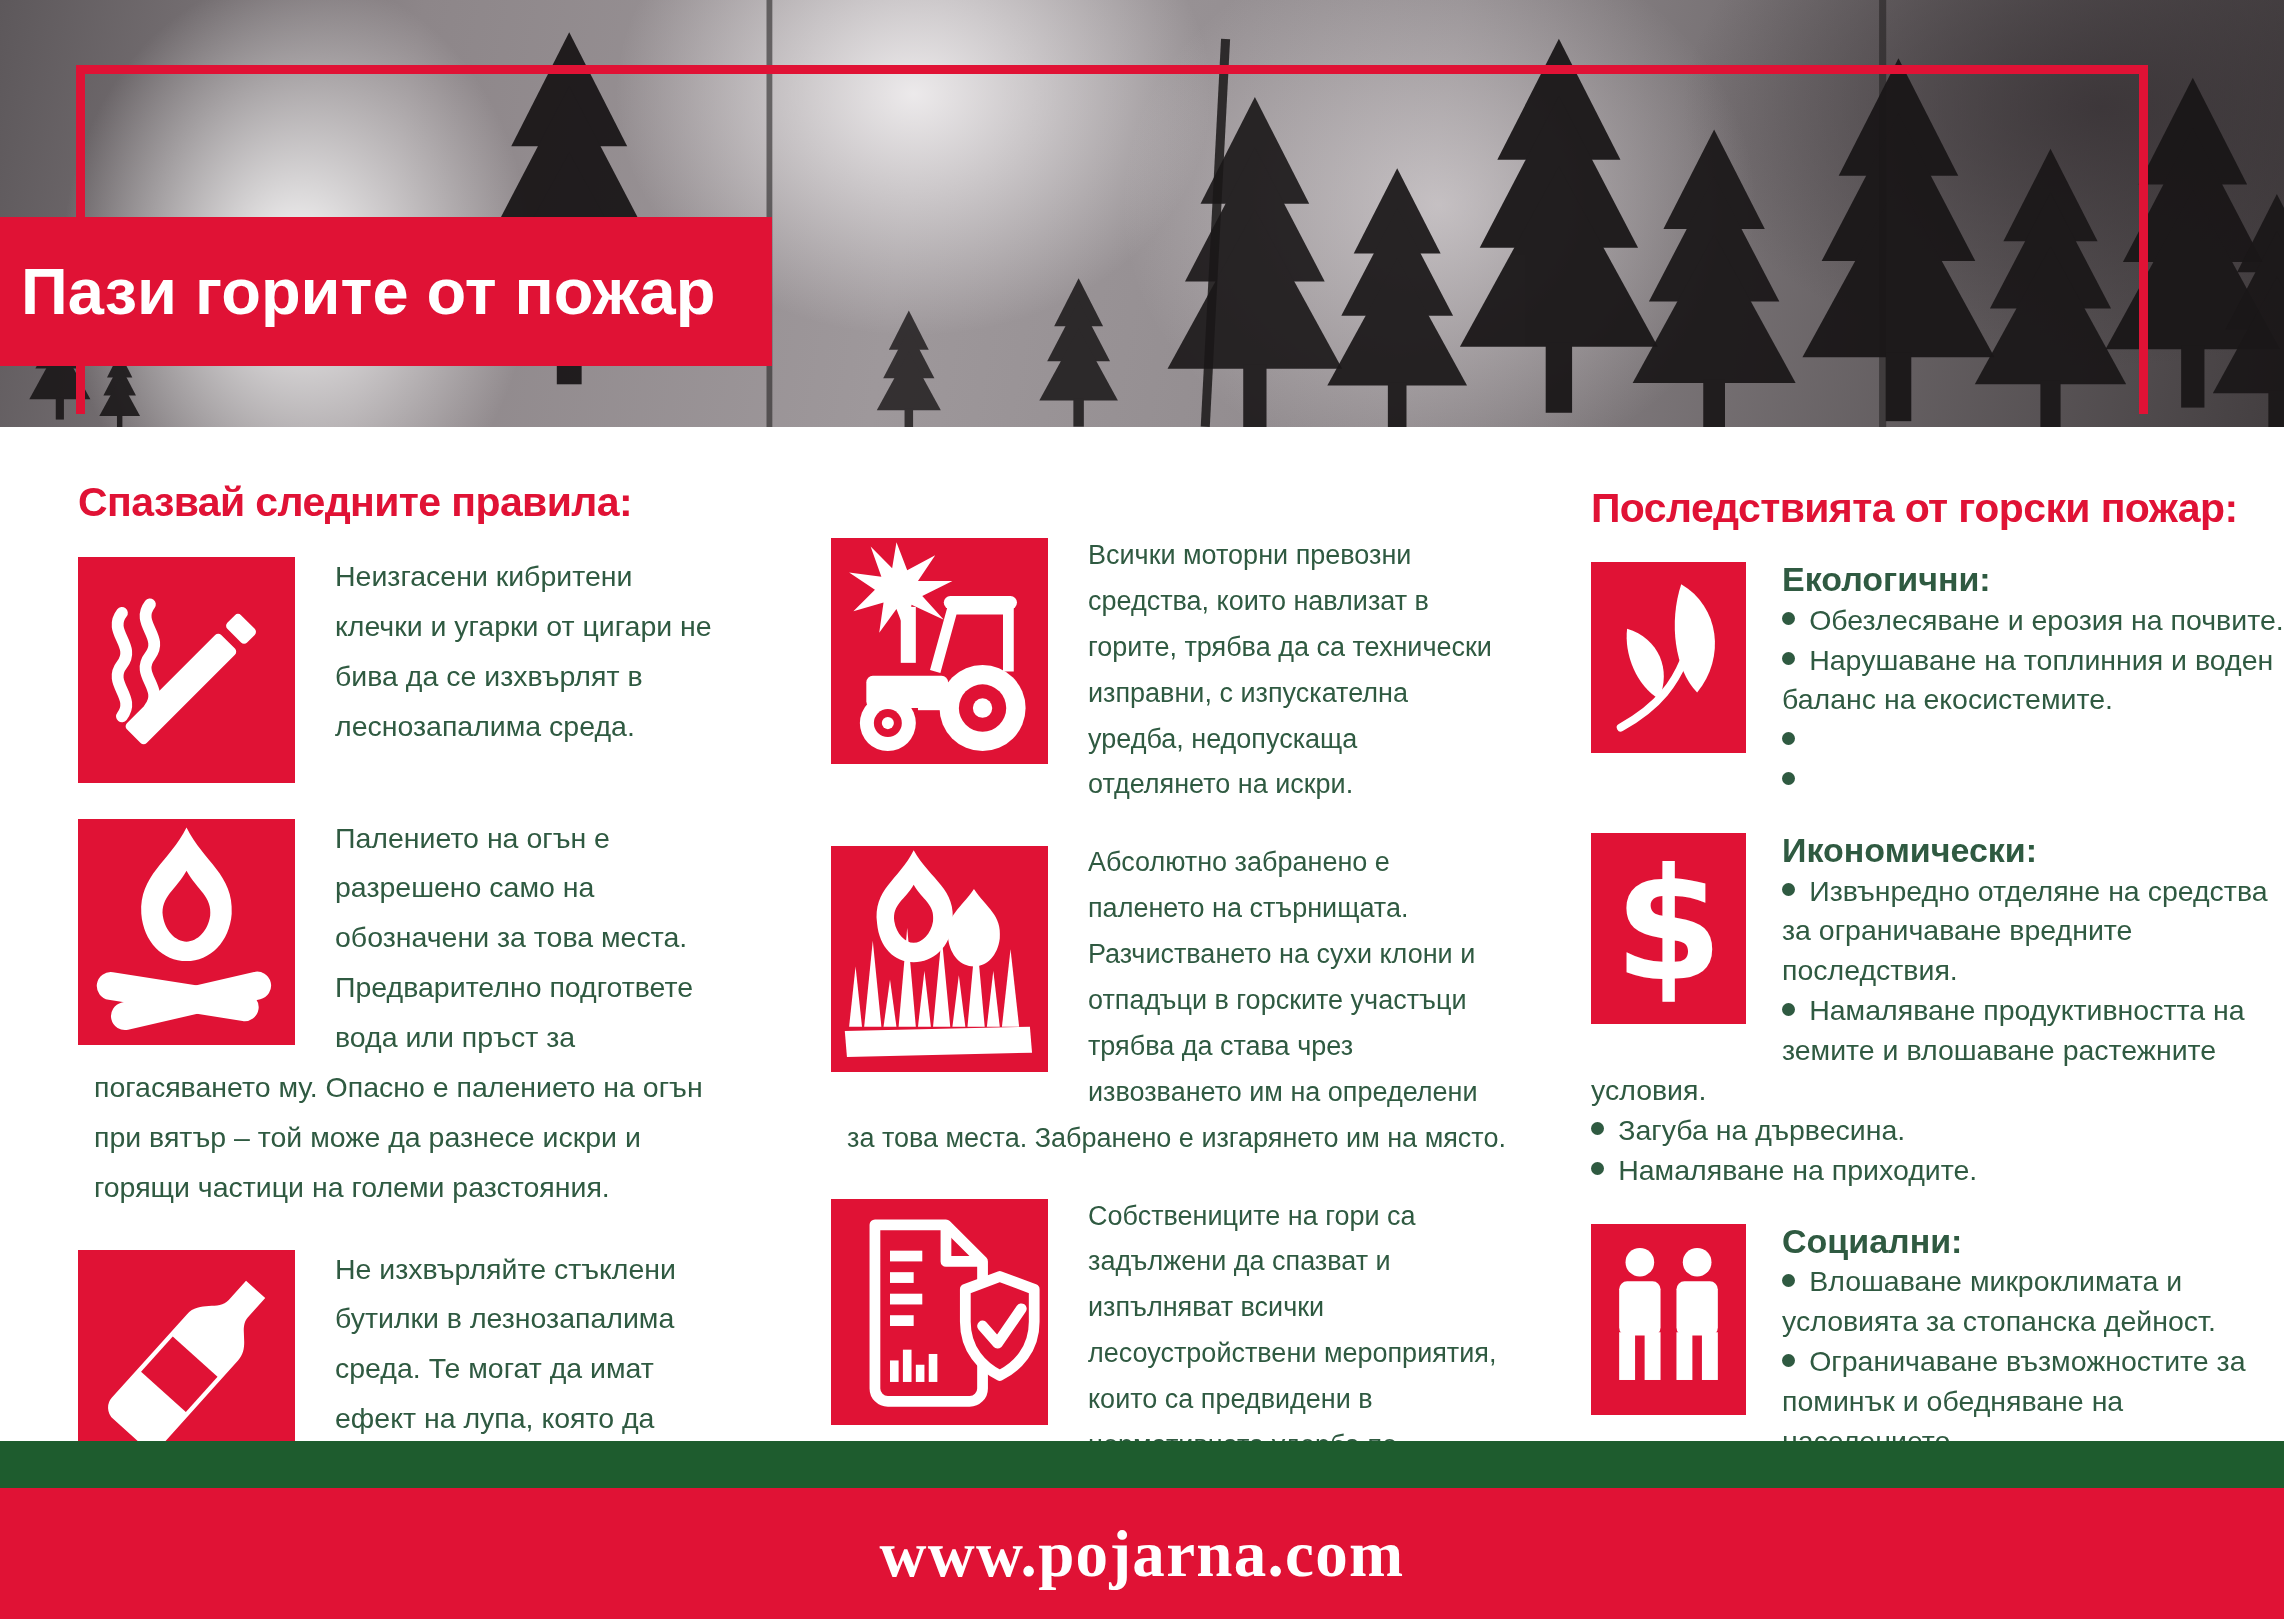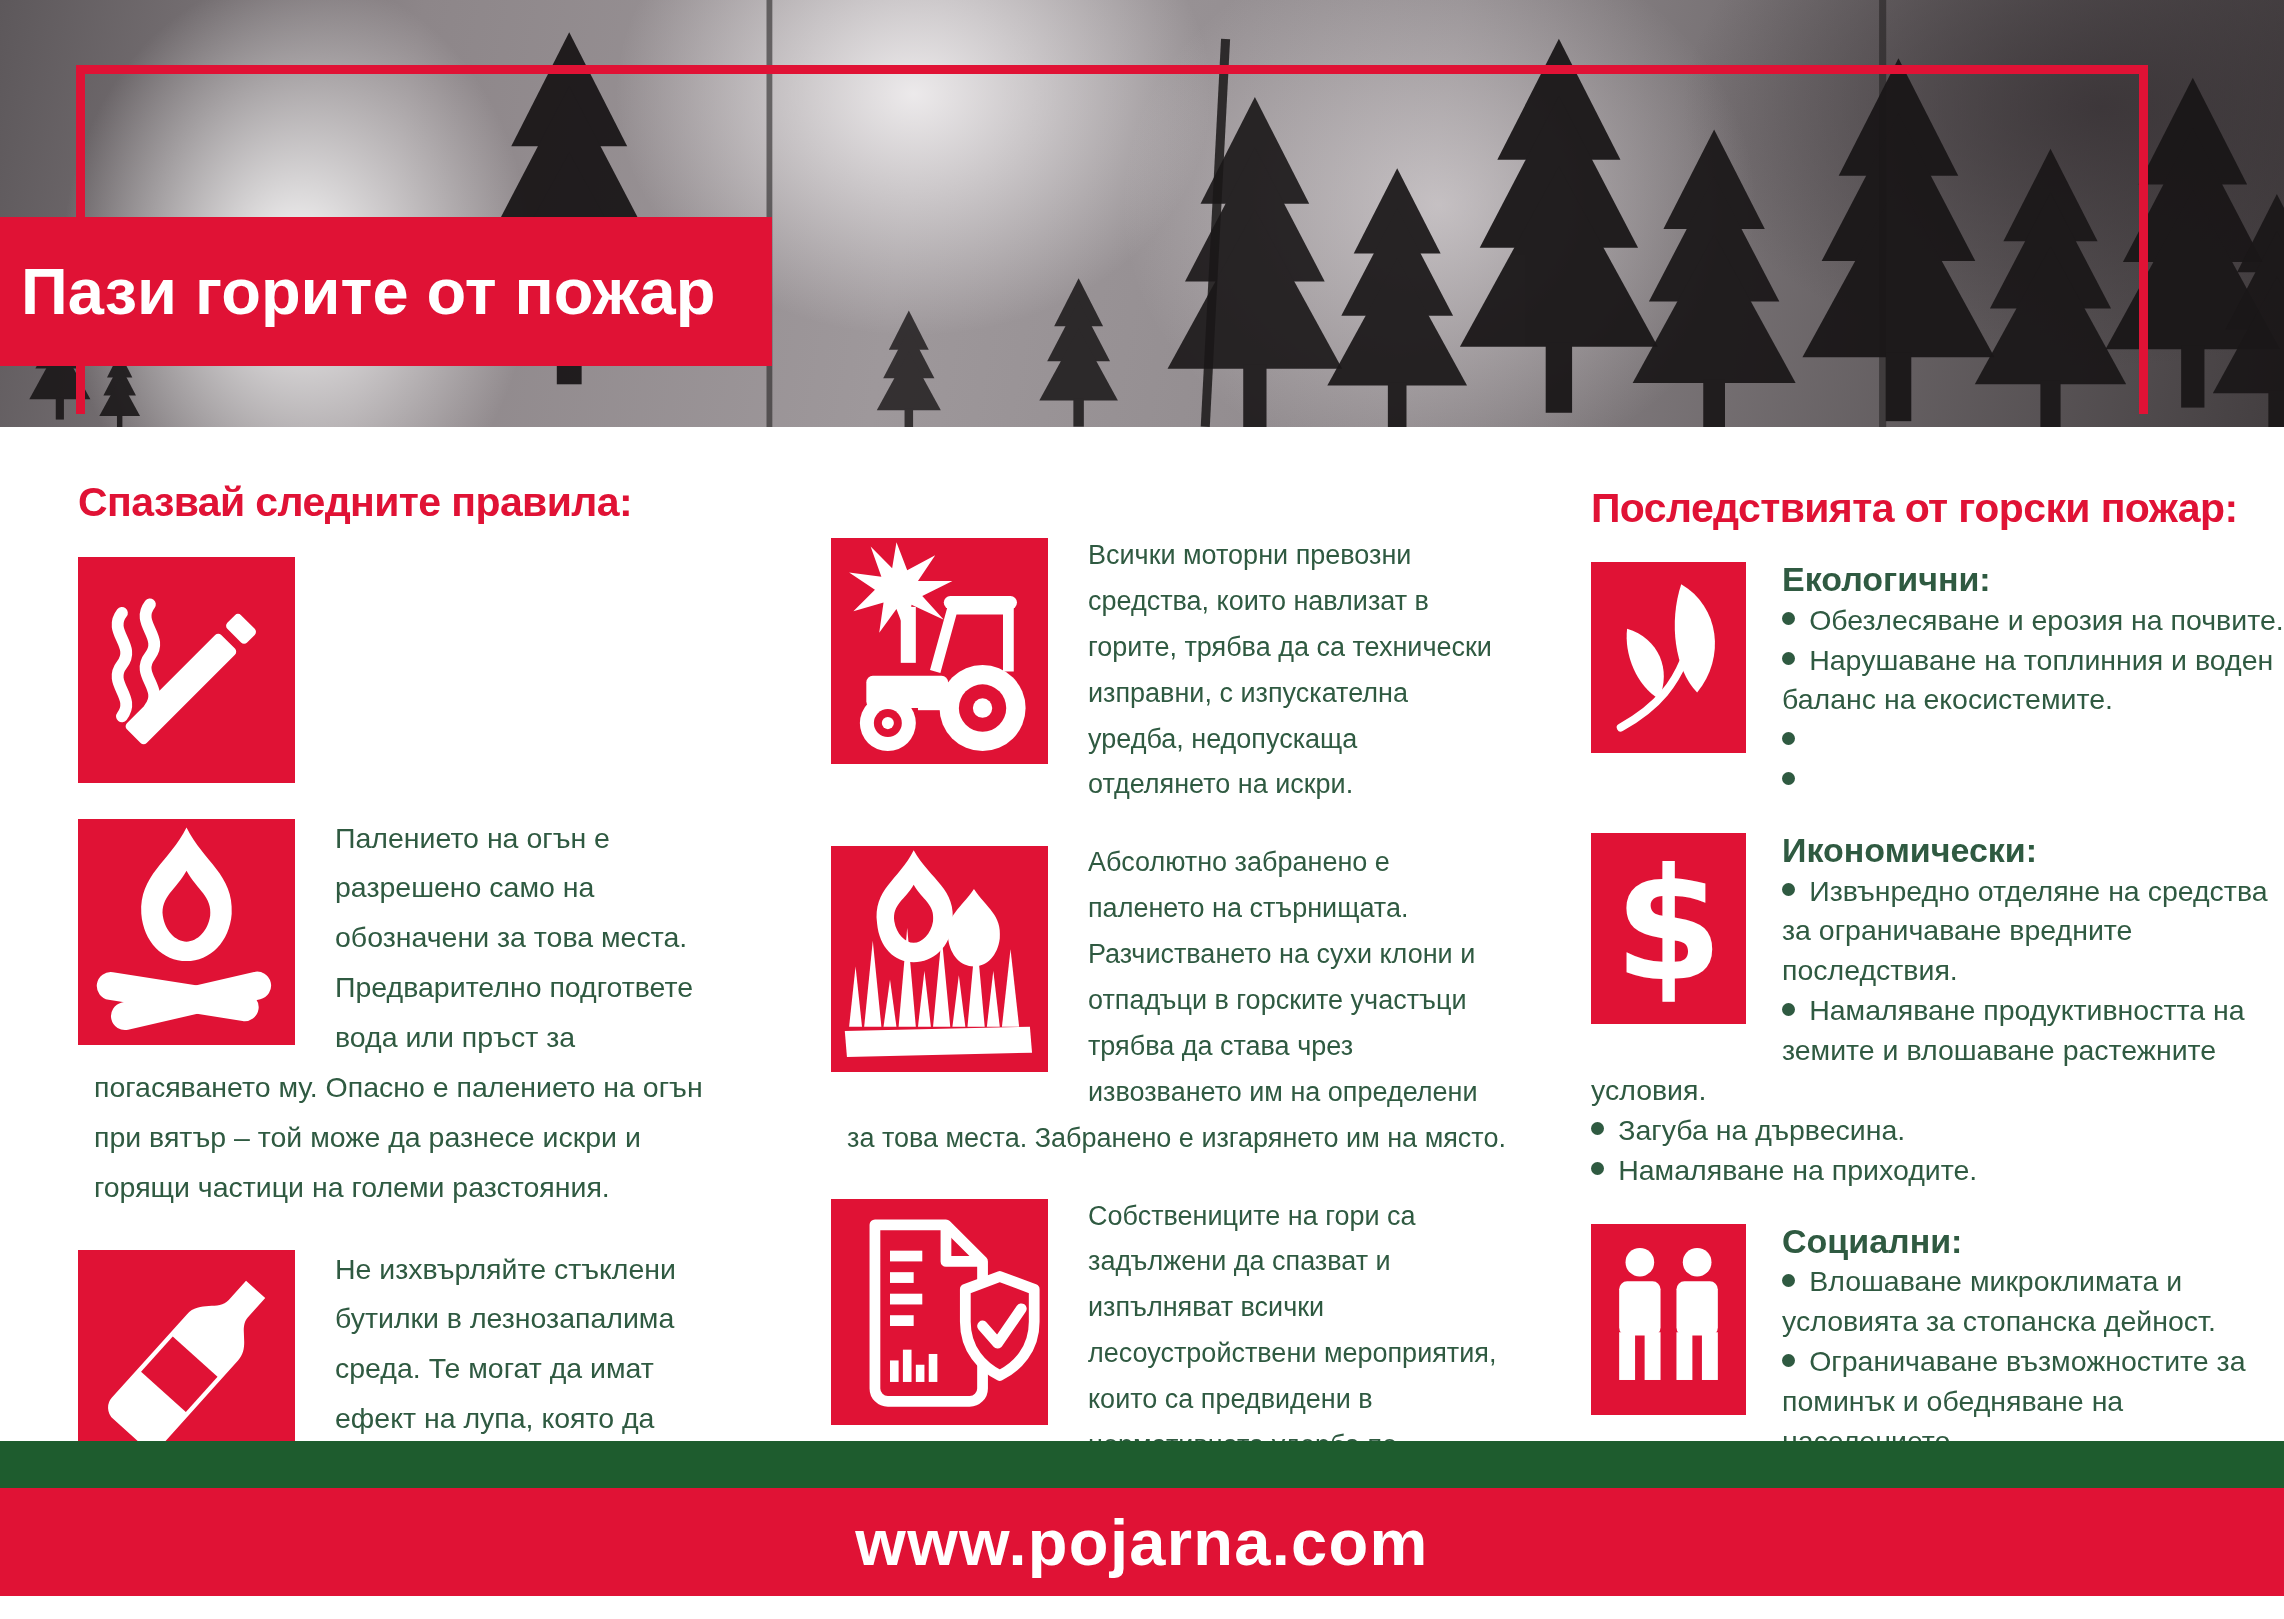--- a/index.html
+++ b/index.html
@@ -71,22 +71,22 @@
     font-size:34px;font-weight:bold;line-height:1.25;
   }
   .bullet{margin:0;}
   .dot{
     display:inline-block;width:13px;height:13px;border-radius:50%;
     background:var(--green-text);margin-right:14.2px;vertical-align:4.5px;
   }
   
   .footer-green{position:absolute;left:0;top:1441px;width:2284px;height:47px;background:var(--green-bar);}
   .footer-red{
-    position:absolute;left:0;top:1488px;width:2284px;height:108px;background:var(--red);
-    display:flex;align-items:center;justify-content:center;
+    position:absolute;left:0;top:1488px;width:2284px;height:132px;background:var(--red);
+    display:flex;align-items:center;justify-content:center;font-family:Liberation Serif, serif;
   }
   .footer-red .url{color:#fff;font-size:65px;font-weight:bold;letter-spacing:1.3px;}
 </style>
 </head>
 <body>
 
 <div class="photo">
   <svg class="trees" width="2284" height="427" viewBox="0 0 3531 660" preserveAspectRatio="none">
     <defs>
       <g id="spruce">
@@ -131,20 +131,21 @@
         <g fill="none" stroke="#fff" stroke-width="5.5" stroke-linecap="round">
           <path d="M20 26 C13 35 27 41 20 50 C13 59 27 65 20 74"></path>
           <path d="M33 22 C26 31 40 37 33 46 C26 55 40 61 33 70"></path>
         </g>
         <g transform="rotate(-45 52 56)" fill="#fff">
           <rect x="14" y="50" width="62" height="13" rx="2"></rect>
           <rect x="80" y="50" width="9" height="13" rx="2"></rect>
         </g>
       </svg>
     </div>
+    <p>Неизгасени кибритени клечки и угарки от цигари не бива да се изхвърлят в леснозапалима среда.</p>
   </div>
 
   <div class="rule">
     <div class="icon-box">
       <svg viewBox="0 0 100 105">
         <path fill="#fff" fill-rule="evenodd" d="M50 4 C58 20 72 26 71 44 C70 57 61 66 50 66 C39 66 30 57 29 44 C28 26 42 20 50 4 Z M50 24 C55 33 62 36 61 45 C60 52 55 57 50 57 C45 57 40 52 39 45 C38 36 45 33 50 24 Z"></path>
         <g fill="#fff">
           <rect x="8" y="76" width="76" height="13" rx="6.5" transform="rotate(9 46 82)"></rect>
           <rect x="14" y="78" width="76" height="13" rx="6.5" transform="rotate(-13 52 84)"></rect>
         </g>

